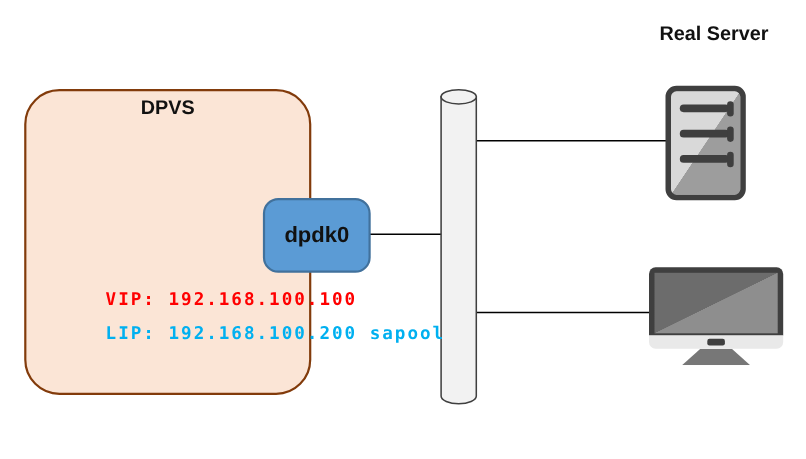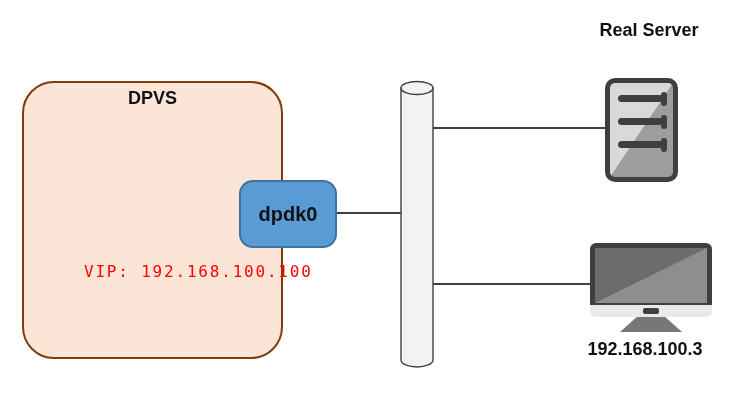--- a/index.html
+++ b/index.html
@@ -14,21 +14,21 @@
     background:var(--dpvs-fill, #fbe5d6);
     border:2px solid var(--dpvs-border, #823b0b);
     border-radius:32px;
   }
   .dpvs-title {
     position:absolute; top:5px; left:0; right:0; text-align:center;
     font-weight:bold; font-size:18px; color:var(--text-color, #1a1a1a);
   }
   .ip-line {
     position:absolute; font-family:"DejaVu Sans Mono", monospace;
-    font-weight:normal; font-size:16px; letter-spacing:1.8px; white-space:nowrap;
+    font-weight:bold; font-size:16px; letter-spacing:1.8px; white-space:nowrap;margin-left:12px;
   }
   .vip { left:60px; top:179px; color:var(--vip-color, #ff0000); }
   .lip { left:60px; top:210px; color:var(--lip-color, #00b0f0); }
 
   
   .nic-box {
     position:absolute; left:215px; top:180px; width:94px; height:64px;
     background:var(--nic-fill, #5b9bd5);
     border:2px solid var(--nic-border, #41719c);
     border-radius:14px;
@@ -103,20 +103,21 @@
     <line x1="432" y1="284" x2="594" y2="284"></line>
     <g>
       <path class="cyl" d="M401 88 L401 360 A16 7 0 0 0 433 360 L433 88 Z"></path>
       <ellipse class="cyl" cx="417" cy="88" rx="16" ry="6.5"></ellipse>
     </g>
   </svg>
 
   <div class="dpvs-box">
     <div class="dpvs-title">DPVS</div>
     <div class="ip-line vip">VIP: 192.168.100.100</div>
+    <div class="ip-line lip">LIP: 192.168.100.200 sapool</div>
   </div>
 
   <div class="nic-box">
     <span>dpdk0</span>
   </div>
 
   <div class="node-label real-server-label">
     <div>Real Server</div>
   </div>
   <div class="server-icon">
@@ -131,16 +132,15 @@
   <div class="client-icon">
     <div class="monitor-frame">
       <div class="monitor-screen"></div>
     </div>
     <div class="monitor-bezel">
       <div class="monitor-button"></div>
     </div>
     <div class="monitor-stand"></div>
   </div>
   <div class="node-label client-label">
-    <div>192.168.100.3</div>
   </div>
 
 </div>
 
 </body></html>

